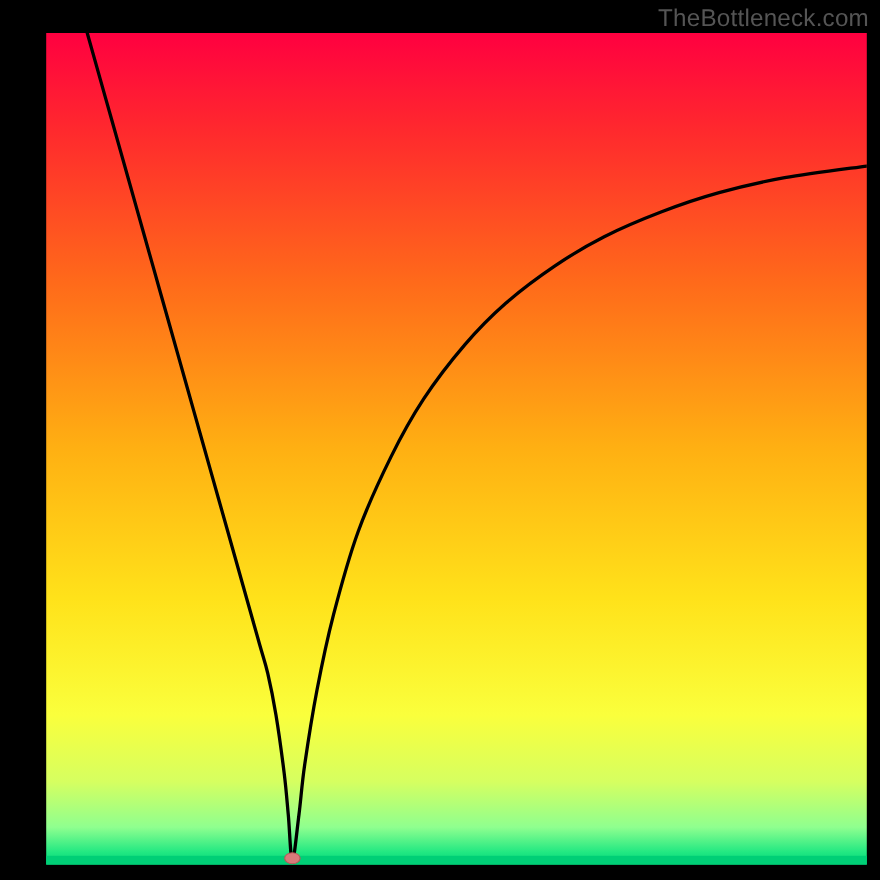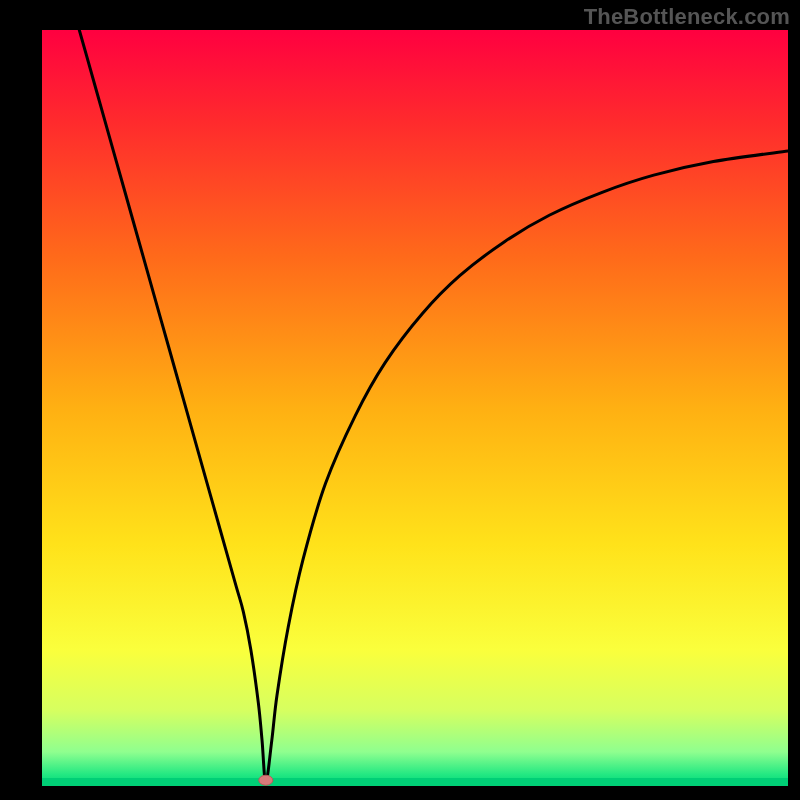--- a/index.html
+++ b/index.html
@@ -16,21 +16,21 @@
     width: 800px;
     height: 800px;
     background: #000;
   }
   .watermark {
     position: absolute;
     top: 4px;
     right: 10px;
     color: #555;
     font-size: 22px;
-    font-weight: 700;
+    font-weight: 400;
     letter-spacing: 0.2px;
     user-select: none;
   }
   svg {
     position: absolute;
     top: 0;
     left: 0;
   }
 </style>
 </head>

